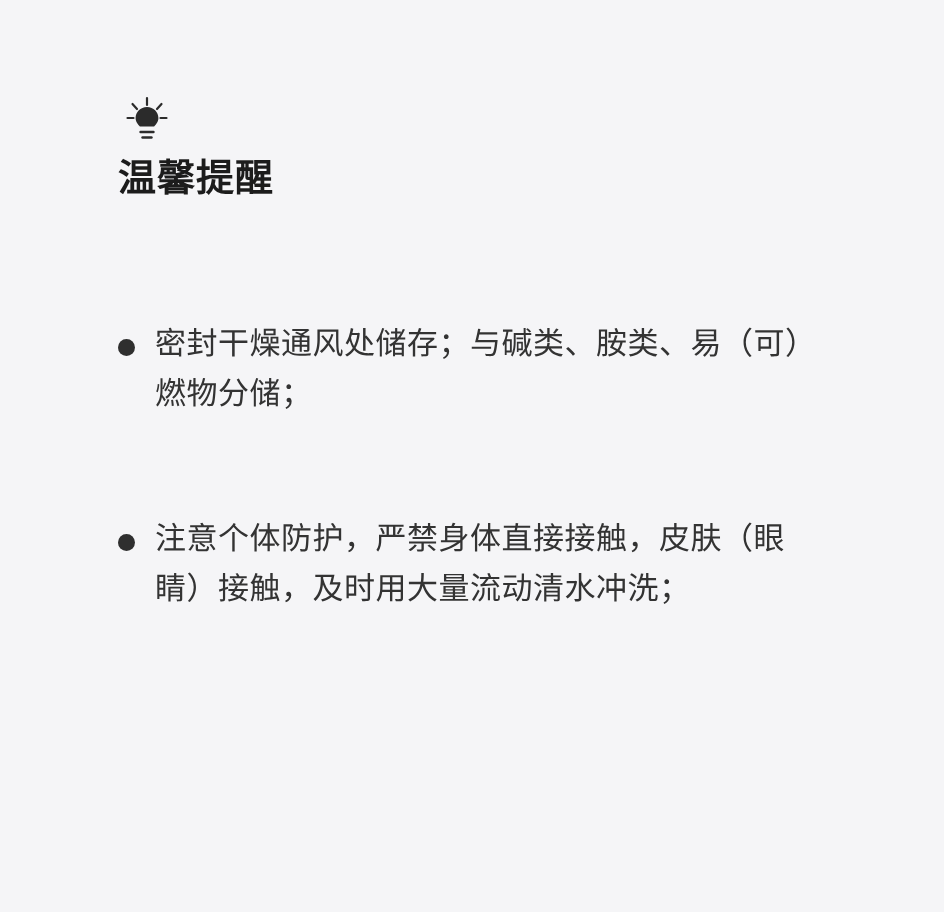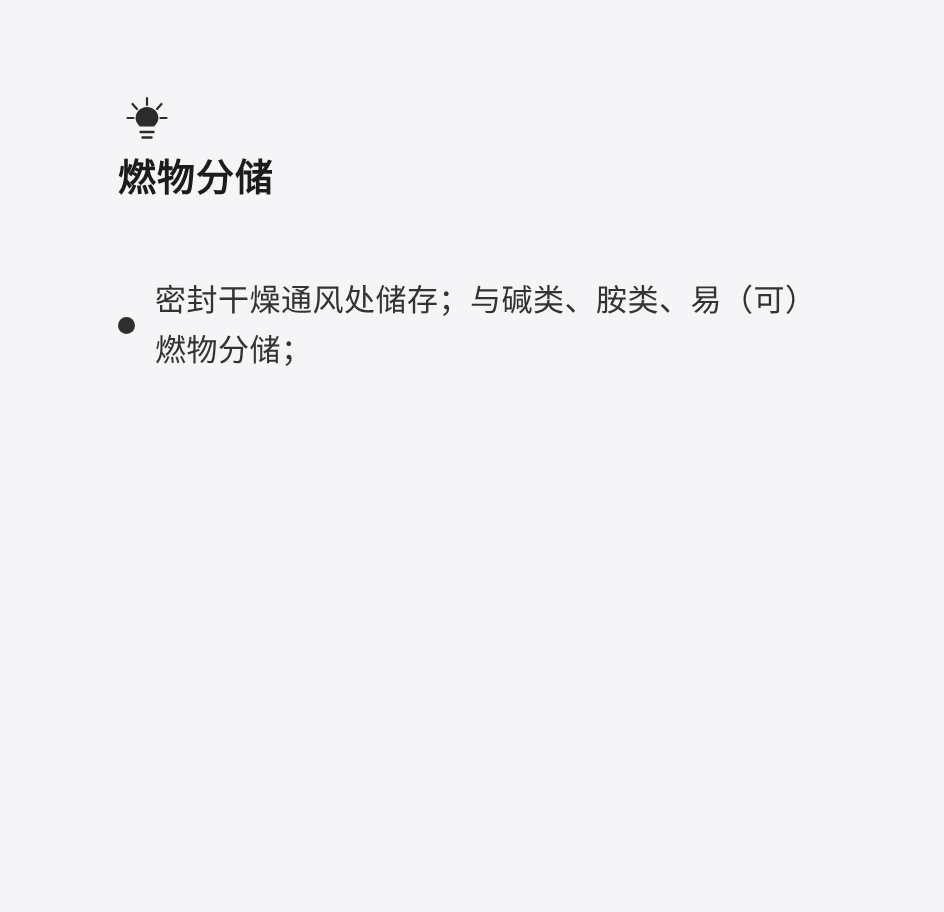--- a/index.html
+++ b/index.html
@@ -68,20 +68,21 @@
     background: #2f2f2f;
     margin-right: 20px;
   }
   .tip-text {
     flex: 1 1 auto;
     font-size: 31px;
     line-height: 1.62;
     color: #333333;
     letter-spacing: 0.5px;
     word-break: break-all;
+    margin-top: 43px;
   }
 </style>
 </head>
 <body>
 
 <div class="page">
 
   <div class="icon-wrap">
     <svg class="bulb-icon" viewBox="0 0 44 46" xmlns="http://www.w3.org/2000/svg" aria-hidden="true">
       <g fill="none" stroke="#2b2b2b" stroke-width="2.2" stroke-linecap="round">
@@ -95,22 +96,26 @@
 
       <path d="M22 11 C15.4 11 10.6 16 10.6 22 C10.6 26.1 13.2 28.6 14.9 30.6 L29.1 30.6 C30.8 28.6 33.4 26.1 33.4 22 C33.4 16 28.6 11 22 11 Z" fill="#2b2b2b"></path>
 
       <g stroke="#2b2b2b" stroke-width="2.4" stroke-linecap="round">
         <line x1="15.5" y1="36" x2="28.5" y2="36"></line>
         <line x1="17.5" y1="41.5" x2="26.5" y2="41.5"></line>
       </g>
     </svg>
   </div>
 
-  <h1 class="heading">燃物分储</h1>
+  <h1 class="heading">温馨提醒</h1>
 
   <ul class="tips-list">
     <li class="tip-item">
       <span class="tip-bullet"></span>
       <span class="tip-text">密封干燥通风处储存；与碱类、胺类、易（可）燃物分储；</span>
     </li>
+    <li class="tip-item">
+      <span class="tip-bullet"></span>
+      <span class="tip-text">注意个体防护，严禁身体直接接触，皮肤（眼睛）接触，及时用大量流动清水冲洗；</span>
+    </li>
   </ul>
 
 </div>
 
 </body></html>

